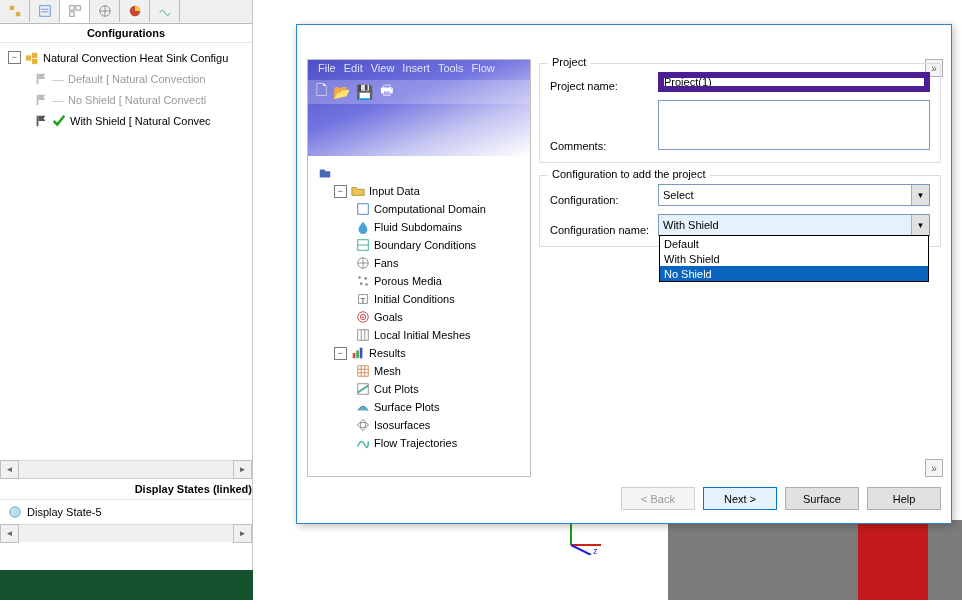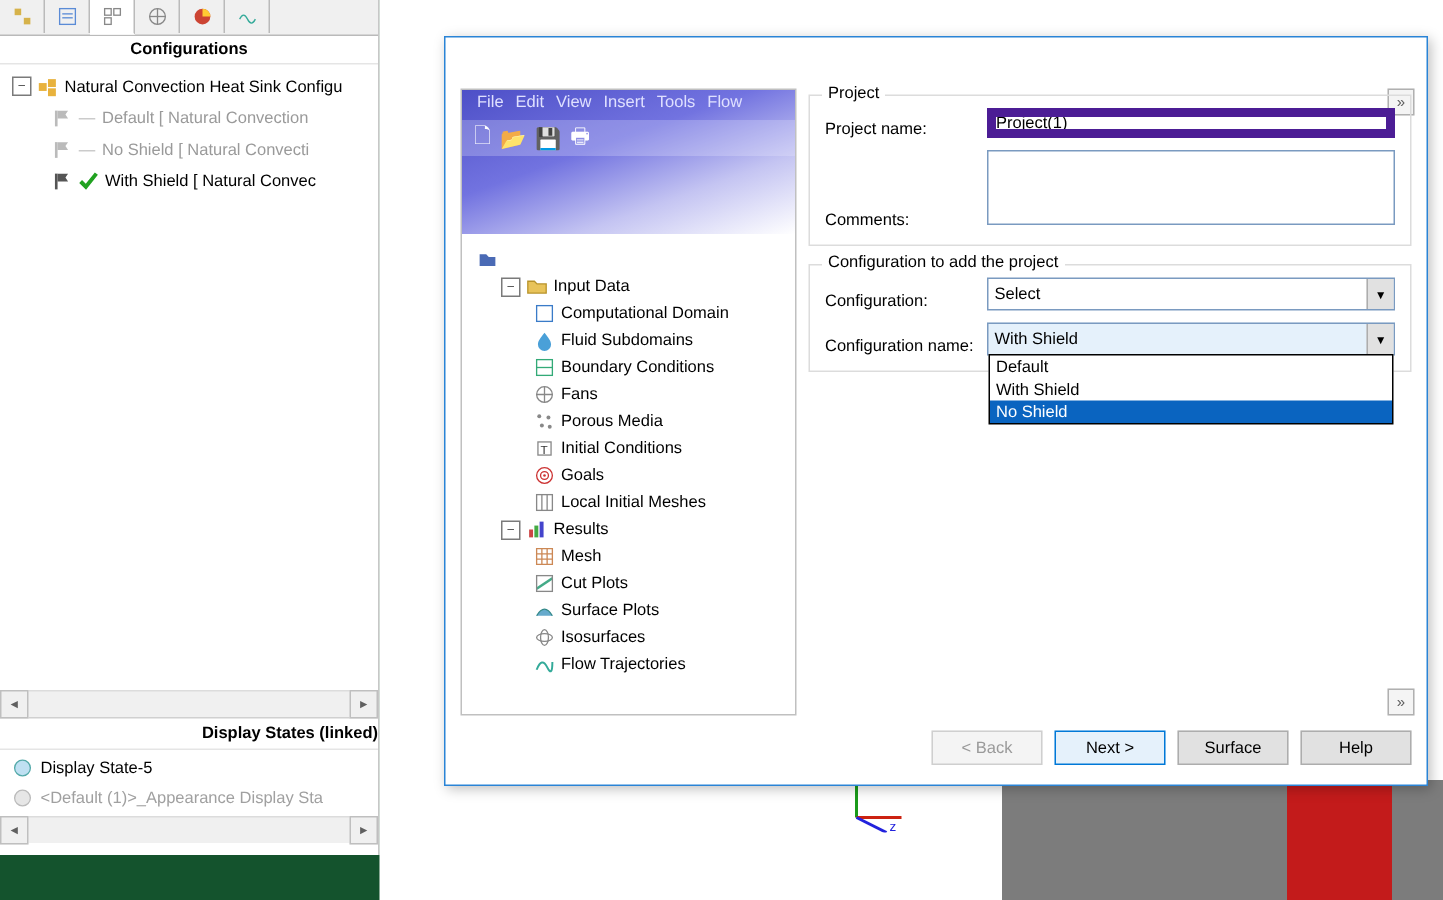--- a/index.html
+++ b/index.html
@@ -171,26 +171,20 @@
         <div class="scroll-arrow">►</div>
       </div>
       <div class="ds-head">Display States (linked)</div>
       <div class="ds-body">
         <div class="ds-row">
           <svg class="cfg-icon" viewBox="0 0 16 16">
               <circle cx="8" cy="8" r="6" fill="#bfe0f2" stroke="#5aa"></circle>
             </svg>
           <span>Display State-5</span>
         </div>
-        <div class="ds-row dim">
-          <svg class="cfg-icon" viewBox="0 0 16 16">
-              <circle cx="8" cy="8" r="6" fill="#e6e6e6" stroke="#bbb"></circle>
-            </svg>
-          <span>&lt;Default (1)&gt;_Appearance Display Sta</span>
-        </div>
       </div>
       <div class="scroll-strip">
         <div class="scroll-arrow">◄</div>
         <div style="flex:1;position:relative">
             <div class="thumb" style="width:80%"></div>
           </div>
         <div class="scroll-arrow">►</div>
       </div>
     </div>
   </div>

